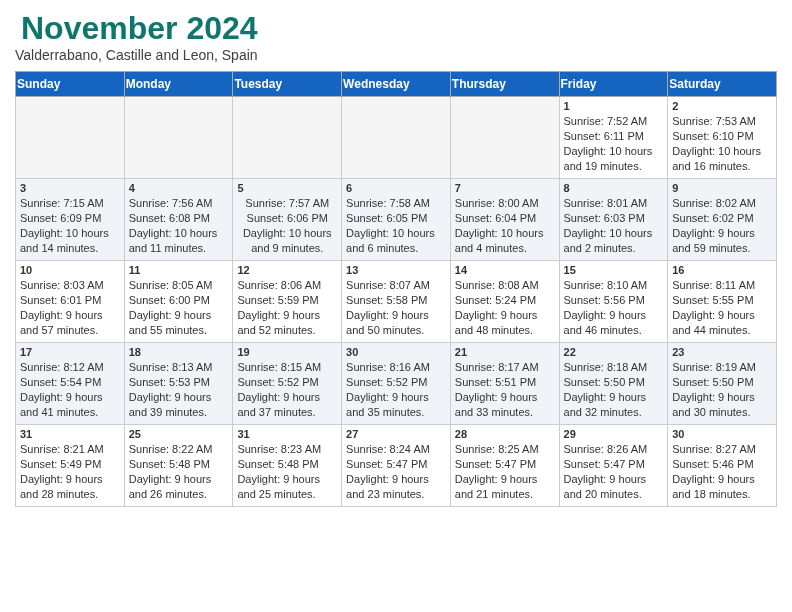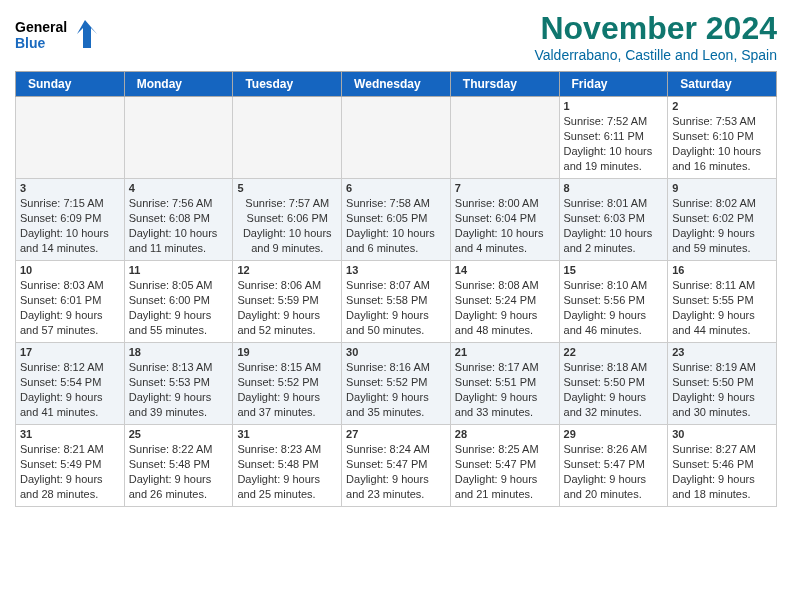--- a/index.html
+++ b/index.html
@@ -25,32 +25,32 @@
     .title-area {
       text-align: right;
     }
     .month-title {
       font-size: 32px;
       font-weight: bold;
       color: #0f766e;
     }
     .location-subtitle {
       font-size: 14px;
-      color: #0369a1;
+      color: #404040;
     }
     .calendar-table {
       width: 100%;
       border-collapse: collapse;
       table-layout: fixed;
     }
     .calendar-table th {
       background: #1565c0;
       color: #fff;
       font-size: 12px;
-      padding: 5px 12px;
+      padding: 5px 1px;
       text-align: left;
       border: 1px solid #aaa;
     }
     .calendar-table td {
       border: 1px solid #ccc;
       vertical-align: top;
       padding: 3px 4px;
       font-size: 10px;
       color: #333;
       height: 82px;
@@ -72,27 +72,20 @@
     }
     
     .row-shade td {
       background: #f0f4f8;
     }
   </style>
 </head>
 <body>
 
 <div class="header-area">
-  <div class="logo">
-  <svg width="90" height="45" viewBox="0 0 90 45">
-    <text x="0" y="16" font-size="14" font-weight="bold" font-family="Arial" fill="#000">General</text>
-    <text x="0" y="32" font-size="14" font-weight="bold" font-family="Arial" fill="#1a6abf">Blue</text>
-    <polygon points="70,4 82,18 76,12 76,32 68,32 68,12 62,18" fill="#1a6abf"></polygon>
-  </svg>
-</div>
   <div class="title-area">
     <div class="month-title">November 2024</div>
     <div class="location-subtitle">Valderrabano, Castille and Leon, Spain</div>
   </div>
 </div>
 
 <table class="calendar-table">
   <thead>
     <tr id="weekday-header">
         <th>Sunday</th>

